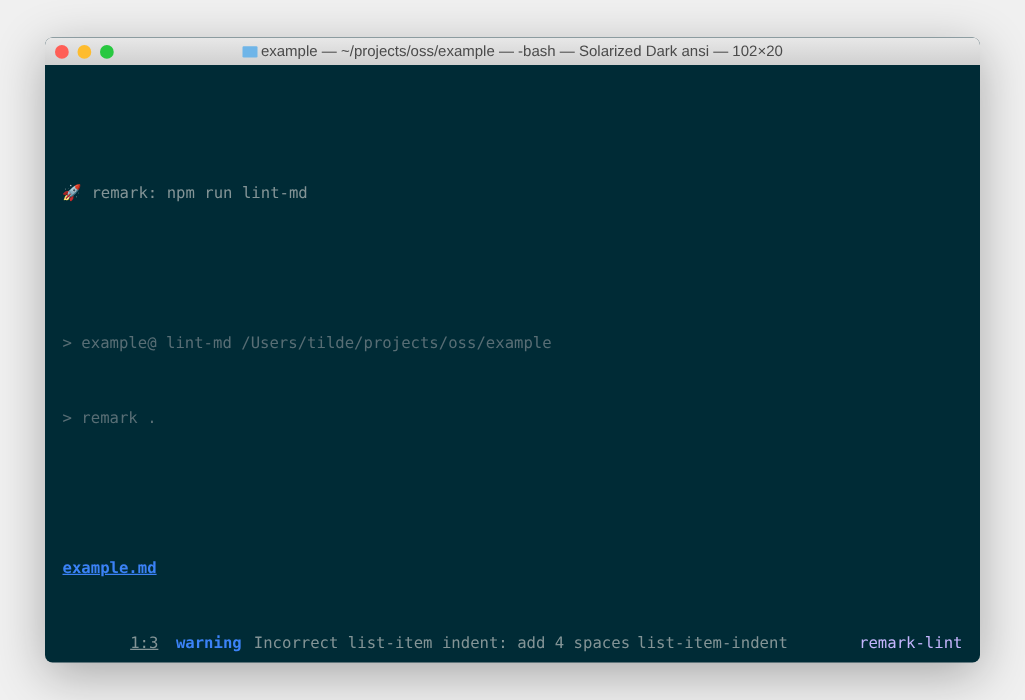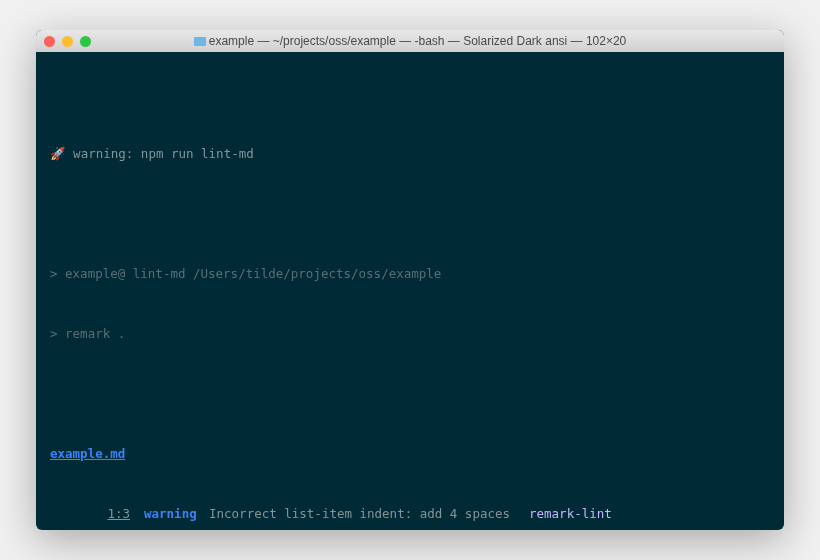--- a/index.html
+++ b/index.html
@@ -93,30 +93,31 @@
     <div class="traffic-lights">
       <div class="light red"></div>
       <div class="light yellow"></div>
       <div class="light green"></div>
     </div>
     <div class="title">
       <span class="folder-icon"></span><span>example — ~/projects/oss/example — -bash — Solarized Dark ansi — 102×20</span>
     </div>
   </div>
   <div class="terminal">
-    <span class="line"><span>🚀</span> <span class="prompt">warning:</span> <span>npm run lint-md</span></span>
+    <span class="line"><span>🚀</span> <span class="prompt">remark:</span> <span>npm run lint-md</span></span>
     <span class="line"></span>
     <span class="line gray">&gt; example@ lint-md /Users/tilde/projects/oss/example</span>
     <span class="line gray">&gt; remark .</span>
     <span class="line"></span>
     <span class="line"><span class="yellow underline">example.md</span></span>
     <div class="row">
       <span class="col-pos">1:3</span>
       <span class="col-level yellow">warning</span>
       <span class="col-msg">Incorrect list-item indent: add 4 spaces</span>
+      <span class="col-rule">list-item-indent</span>
       <span class="col-src">remark-lint</span>
     </div>
     <div class="row">
       <span class="col-pos">3:1-3:10</span>
       <span class="col-level yellow">warning</span>
       <span class="col-msg">Found reference to undefined definition</span>
       <span class="col-rule">no-undefined-references</span>
       <span class="col-src">remark-lint</span>
     </div>
     

